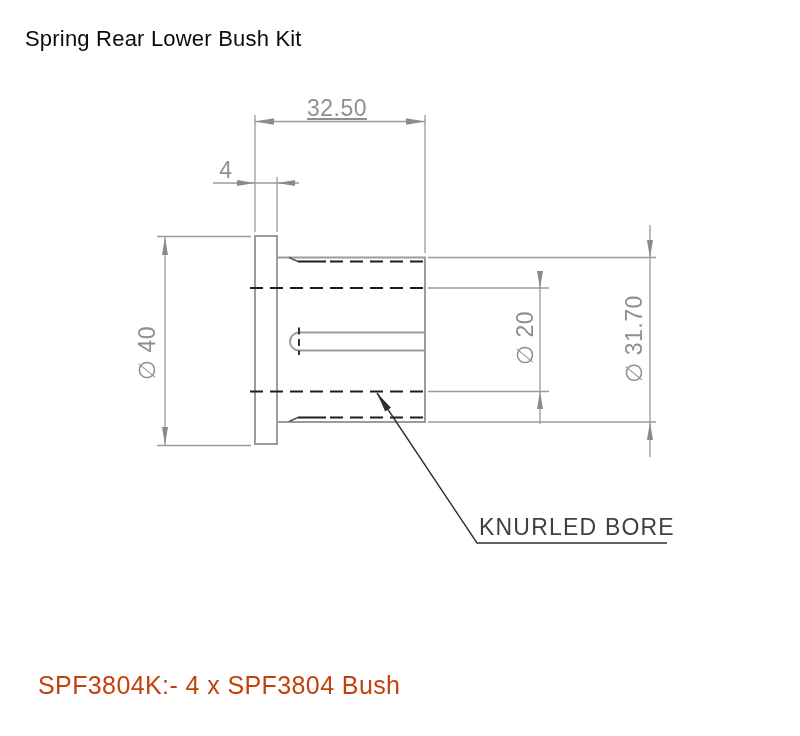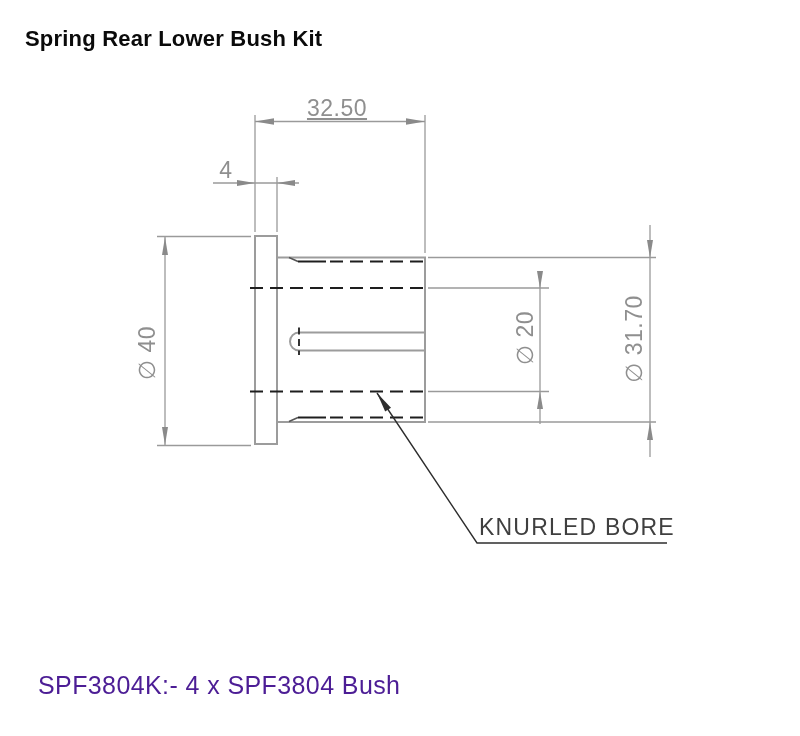--- a/index.html
+++ b/index.html
@@ -1,27 +1,27 @@
 <!DOCTYPE html>
 <html><head>
 <meta charset="utf-8">
 <style>
   * { margin:0; padding:0; box-sizing:border-box; }
   html,body { width:800px; height:736px; background:#ffffff; overflow:hidden;
               font-family:"Liberation Sans","DejaVu Sans",sans-serif; }
   .page { position:relative; width:800px; height:736px; background:#ffffff; }
-  .title { position:absolute; left:25px; top:26px; font-size:22px; font-weight:bold;
+  .title { position:absolute; left:25px; top:26px; font-size:22px; font-weight:normal;
            color:#0a0a0a; letter-spacing:0.2px; }
   svg.drawing { position:absolute; left:0; top:0; }
   .dim { position:absolute; color:#8f8f8f; font-size:23px; letter-spacing:0.5px;
          text-align:center; white-space:nowrap; }
   .dim.vert { transform:rotate(-90deg); }
   .callout { position:absolute; left:479px; top:514px; font-size:23px; color:#3f3f3f;
              letter-spacing:1.2px; white-space:nowrap; }
-  .footer-note { position:absolute; left:38px; top:671px; font-size:25px; color:#4c1d95;
+  .footer-note { position:absolute; left:38px; top:671px; font-size:25px; color:#c2410c;
                  letter-spacing:0.4px; white-space:nowrap; }
 </style>
 </head>
 <body>
 
 <div class="page">
 
   <div class="title">Spring Rear Lower Bush Kit</div>
 
   <svg class="drawing" width="800" height="736" viewBox="0 0 800 736">

